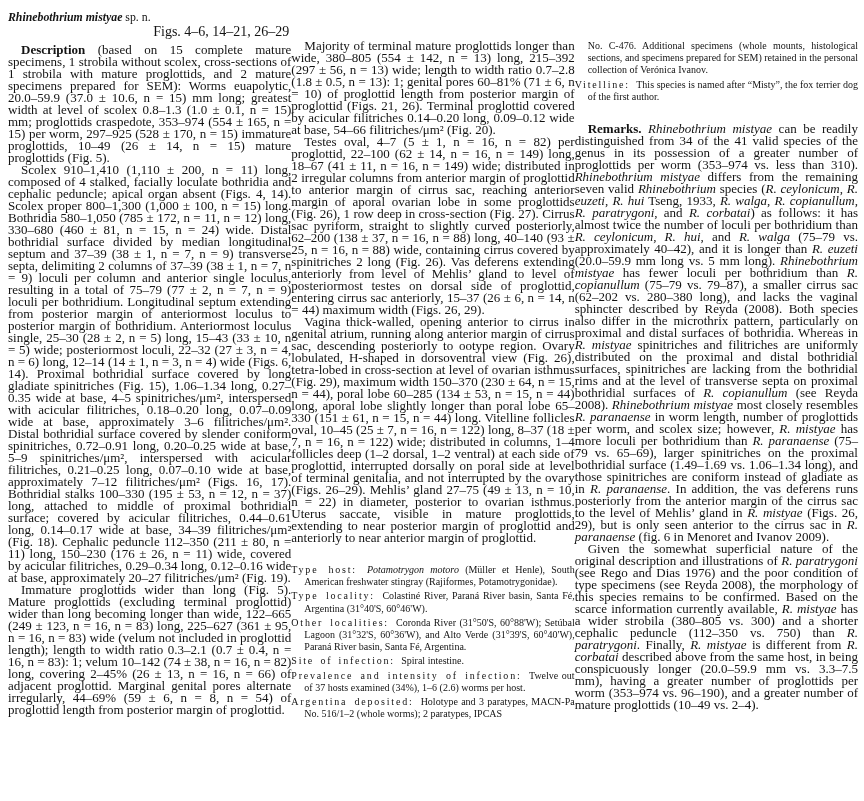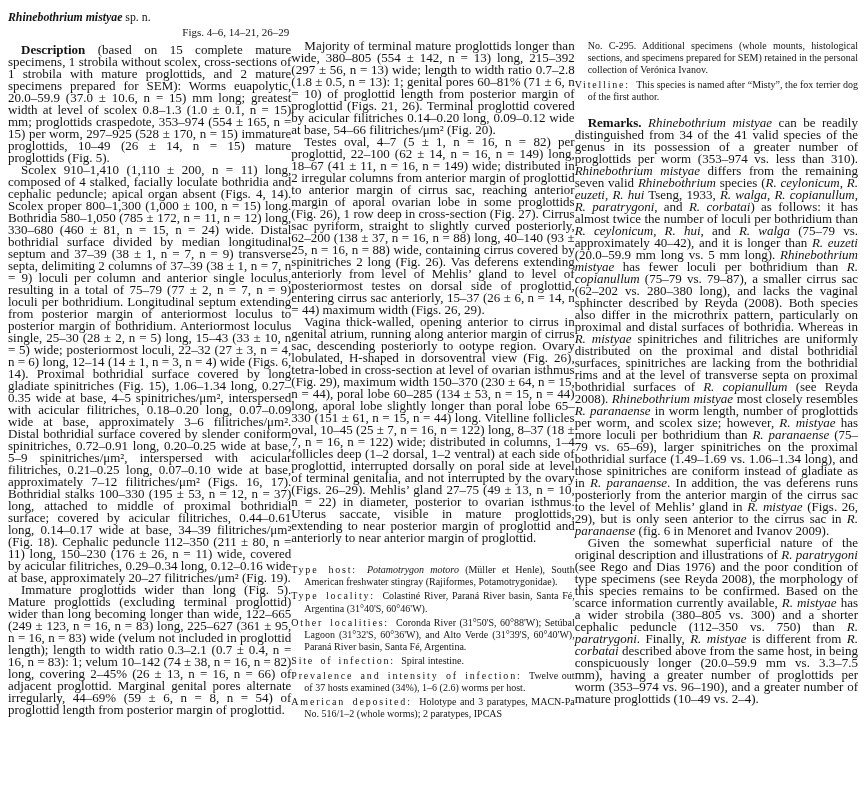--- a/index.html
+++ b/index.html
@@ -20,42 +20,42 @@
     flex: 1 1 0;
     min-width: 0;
   }
   .col.pushed { padding-top: 30px; }
   .heading {
     font-size: 11.8px;
     line-height: 15px;
     margin: 0;
   }
   .figsline {
-    font-size: 11px;
+    font-size: 14px;
     line-height: 14px;
     text-align: right;
     margin: 0 2px 5px 0;
   }
   .para {
     margin: 0;
     font-size: 13px;
     line-height: 12px;
     text-align: justify;
     text-indent: 13px;
     font-family: Liberation Serif, serif;
   }
   .entry, .entry-cont {
     font-size: 10px;
     line-height: 12.2px;
     text-align: justify;
     margin: 0 0 2px 0;
   }
   .entry { padding-left: 13px; text-indent: -13px; }
   .entry-cont { padding-left: 13px; text-indent: 0; }
-  .gap { margin-top: 14px; }
+  .gap { margin-top: 20px; }
   .gap-sm { margin-top: 20px; }
   .it { font-style: italic; }
   .bd { font-weight: bold; }
   .bdit { font-weight: bold; font-style: italic; }
   .lbl { letter-spacing: 1.8px; word-spacing: 2px; }
 </style>
 </head>
 <body>
 
 <div class="page">
@@ -68,21 +68,21 @@
     </div>
   <div class="col pushed">
       <p class="para"><span>Majority of terminal mature proglottids longer than wide, 380–805 (554 ± 142, n = 13) long, 215–392 (297 ± 56, n = 13) wide; length to width ratio 0.7–2.8 (1.8 ± 0.5, n = 13): 1; genital pores 60–81% (71 ± 6, n = 10) of proglottid length from posterior margin of proglottid (Figs. 21, 26). Terminal proglottid covered by acicular filitriches 0.14–0.20 long, 0.09–0.12 wide at base, 54–66 filitriches/μm² (Fig. 20).</span></p>
       <p class="para"><span>Testes oval, 4–7 (5 ± 1, n = 16, n = 82) per proglottid, 22–100 (62 ± 14, n = 16, n = 149) long, 18–67 (41 ± 11, n = 16, n = 149) wide; distributed in 2 irregular columns from anterior margin of proglottid to anterior margin of cirrus sac, reaching anterior margin of aporal ovarian lobe in some proglottids (Fig. 26), 1 row deep in cross-section (Fig. 27). Cirrus sac pyriform, straight to slightly curved posteriorly, 62–200 (138 ± 37, n = 16, n = 88) long, 40–140 (93 ± 25, n = 16, n = 88) wide, containing cirrus covered by spinitriches 2 long (Fig. 26). Vas deferens extending anteriorly from level of Mehlis’ gland to level of posteriormost testes on dorsal side of proglottid, entering cirrus sac anteriorly, 15–37 (26 ± 6, n = 14, n = 44) maximum width (Figs. 26, 29).</span></p>
       <p class="para"><span>Vagina thick-walled, opening anterior to cirrus in genital atrium, running along anterior margin of cirrus sac, descending posteriorly to ootype region. Ovary lobulated, H-shaped in dorsoventral view (Fig. 26), tetra-lobed in cross-section at level of ovarian isthmus (Fig. 29), maximum width 150–370 (230 ± 64, n = 15, n = 44), poral lobe 60–285 (134 ± 53, n = 15, n = 44) long, aporal lobe slightly longer than poral lobe 65–330 (151 ± 61, n = 15, n = 44) long. Vitelline follicles oval, 10–45 (25 ± 7, n = 16, n = 122) long, 8–37 (18 ± 7, n = 16, n = 122) wide; distributed in columns, 1–4 follicles deep (1–2 dorsal, 1–2 ventral) at each side of proglottid, interrupted dorsally on poral side at level of terminal genitalia, and not interrupted by the ovary (Figs. 26–29). Mehlis’ gland 27–75 (49 ± 13, n = 10, n = 22) in diameter, posterior to ovarian isthmus. Uterus saccate, visible in mature proglottids, extending to near posterior margin of proglottid and anteriorly to near anterior margin of proglottid.</span></p>
       <div class="entry gap-sm"><span class="lbl">Type host: </span><span class="it">Potamotrygon motoro</span><span> (Müller et Henle), South American freshwater stingray (Rajiformes, Potamotrygonidae).</span></div>
       <div class="entry"><span class="lbl">Type locality: </span><span>Colastiné River, Paraná River basin, Santa Fé, Argentina (31°40'S, 60°46'W).</span></div>
       <div class="entry"><span class="lbl">Other localities: </span><span>Coronda River (31°50'S, 60°88'W); Setúbal Lagoon (31°32'S, 60°36'W), and Alto Verde (31°39'S, 60°40'W), Paraná River basin, Santa Fé, Argentina.</span></div>
       <div class="entry"><span class="lbl">Site of infection: </span><span>Spiral intestine.</span></div>
       <div class="entry"><span class="lbl">Prevalence and intensity of infection: </span><span>Twelve out of 37 hosts examined (34%), 1–6 (2.6) worms per host.</span></div>
-      <div class="entry"><span class="lbl">American deposited: </span><span>Holotype and 3 paratypes, MACN-Pa No. 516/1–2 (whole worms); 2 paratypes, IPCAS</span></div>
+      <div class="entry"><span class="lbl">Argentina deposited: </span><span>Holotype and 3 paratypes, MACN-Pa No. 516/1–2 (whole worms); 2 paratypes, IPCAS</span></div>
     </div>
   <div class="col pushed">
-      <div class="entry-cont"><span>No. C-295. Additional specimens (whole mounts, histological sections, and specimens prepared for SEM) retained in the personal collection of Verónica Ivanov.</span></div>
+      <div class="entry-cont"><span>No. C-476. Additional specimens (whole mounts, histological sections, and specimens prepared for SEM) retained in the personal collection of Verónica Ivanov.</span></div>
       <div class="entry"><span class="lbl">Vitelline: </span><span>This species is named after “Misty”, the fox terrier dog of the first author.</span></div>
       <p class="para gap"><span class="bd">Remarks. </span><span class="it">Rhinebothrium mistyae</span><span> can be readily distinguished from 34 of the 41 valid species of the genus in its possession of a greater number of proglottids per worm (353–974 vs. less than 310). </span><span class="it">Rhinebothrium mistyae</span><span> differs from the remaining seven valid </span><span class="it">Rhinebothrium</span><span> species (</span><span class="it">R. ceylonicum</span><span>, </span><span class="it">R. euzeti</span><span>, </span><span class="it">R. hui</span><span> Tseng, 1933, </span><span class="it">R. walga</span><span>, </span><span class="it">R. copianullum</span><span>, </span><span class="it">R. paratrygoni</span><span>, and </span><span class="it">R. corbatai</span><span>) as follows: it has almost twice the number of loculi per bothridium than </span><span class="it">R. ceylonicum</span><span>, </span><span class="it">R. hui</span><span>, and </span><span class="it">R. walga</span><span> (75–79 vs. approximately 40–42), and it is longer than </span><span class="it">R. euzeti</span><span> (20.0–59.9 mm long vs. 5 mm long). </span><span class="it">Rhinebothrium mistyae</span><span> has fewer loculi per bothridium than </span><span class="it">R. copianullum</span><span> (75–79 vs. 79–87), a smaller cirrus sac (62–202 vs. 280–380 long), and lacks the vaginal sphincter described by Reyda (2008). Both species also differ in the microthrix pattern, particularly on proximal and distal surfaces of bothridia. Whereas in </span><span class="it">R. mistyae</span><span> spinitriches and filitriches are uniformly distributed on the proximal and distal bothridial surfaces, spinitriches are lacking from the bothridial rims and at the level of transverse septa on proximal bothridial surfaces of </span><span class="it">R. copianullum</span><span> (see Reyda 2008). </span><span class="it">Rhinebothrium mistyae</span><span> most closely resembles </span><span class="it">R. paranaense</span><span> in worm length, number of proglottids per worm, and scolex size; however, </span><span class="it">R. mistyae</span><span> has more loculi per bothridium than </span><span class="it">R. paranaense</span><span> (75–79 vs. 65–69), larger spinitriches on the proximal bothridial surface (1.49–1.69 vs. 1.06–1.34 long), and those spinitriches are coniform instead of gladiate as in </span><span class="it">R. paranaense</span><span>. In addition, the vas deferens runs posteriorly from the anterior margin of the cirrus sac to the level of Mehlis’ gland in </span><span class="it">R. mistyae</span><span> (Figs. 26, 29), but is only seen anterior to the cirrus sac in </span><span class="it">R. paranaense</span><span> (fig. 6 in Menoret and Ivanov 2009).</span></p>
       <p class="para"><span>Given the somewhat superficial nature of the original description and illustrations of </span><span class="it">R. paratrygoni</span><span> (see Rego and Dias 1976) and the poor condition of type specimens (see Reyda 2008), the morphology of this species remains to be confirmed. Based on the scarce information currently available, </span><span class="it">R. mistyae</span><span> has a wider strobila (380–805 vs. 300) and a shorter cephalic peduncle (112–350 vs. 750) than </span><span class="it">R. paratrygoni</span><span>. Finally, </span><span class="it">R. mistyae</span><span> is different from </span><span class="it">R. corbatai</span><span> described above from the same host, in being conspicuously longer (20.0–59.9 mm vs. 3.3–7.5 mm), having a greater number of proglottids per worm (353–974 vs. 96–190), and a greater number of mature proglottids (10–49 vs. 2–4).</span></p>
     </div>
 </div>
 
 </body></html>

